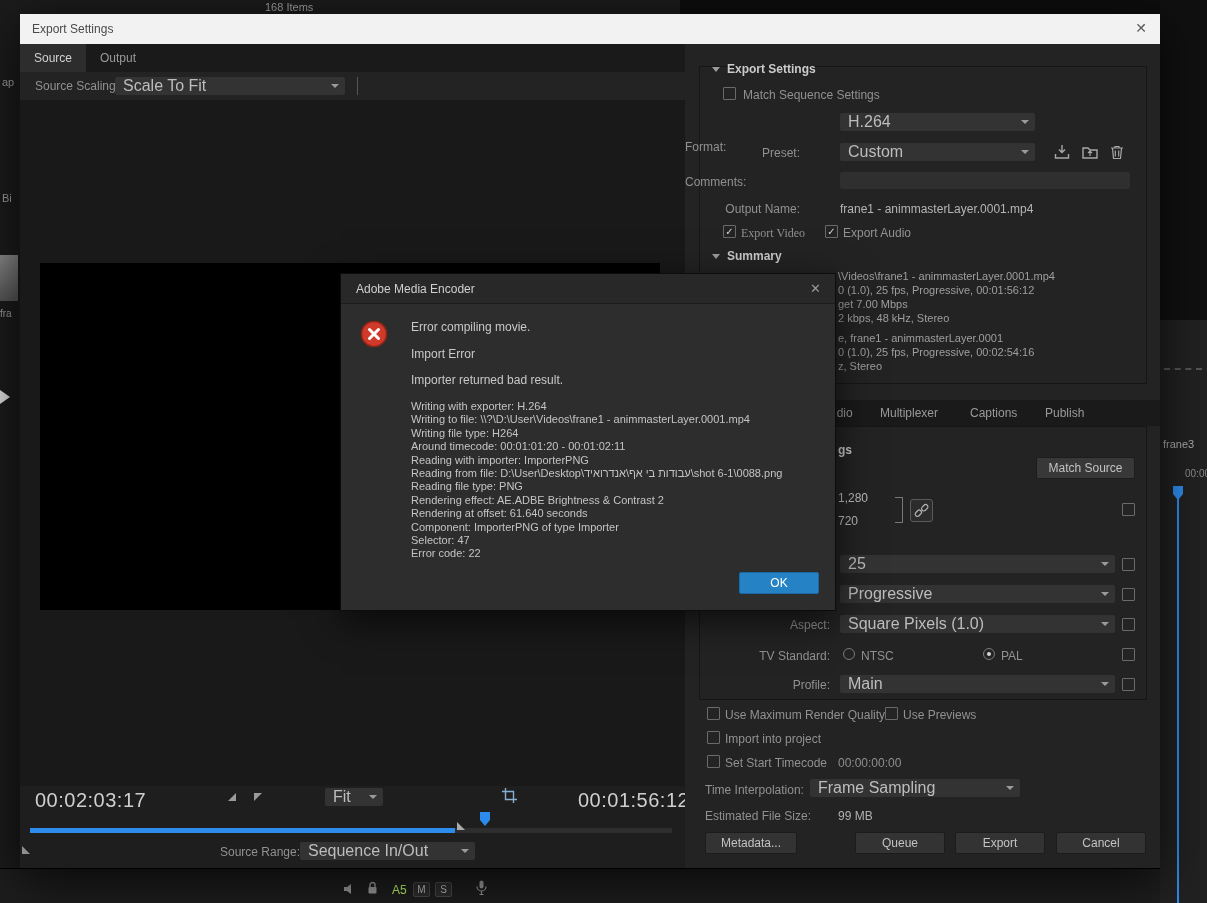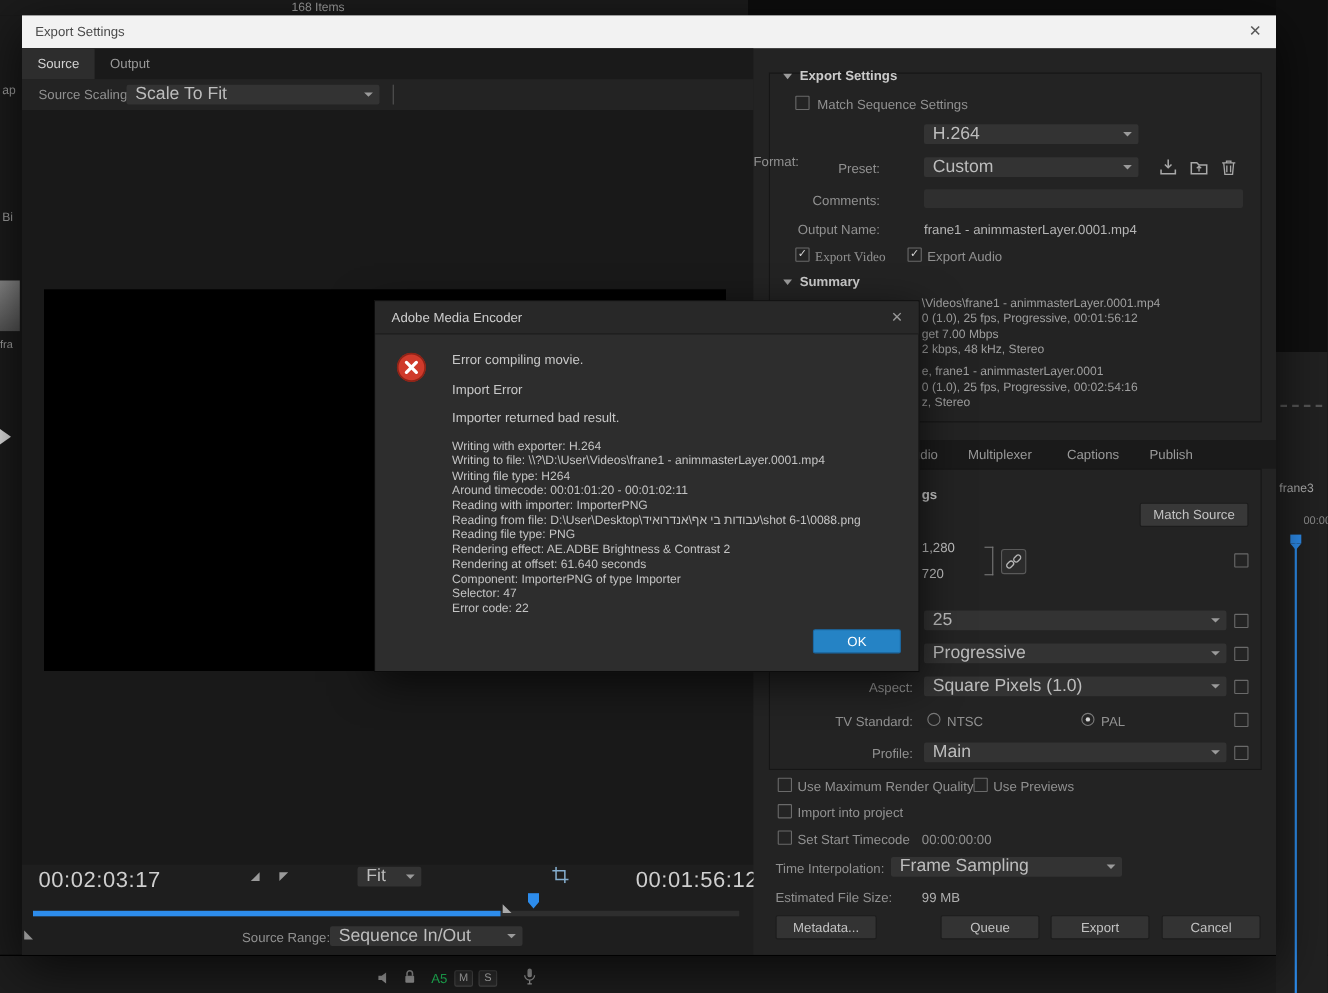--- a/index.html
+++ b/index.html
@@ -58,21 +58,21 @@
 </div>
 
 <div class="abs" style="left:0;top:868px;width:1207px;height:35px;background:#1d1d1d;border-top:1px solid #000;">
   <span style="position:absolute;left:343px;top:14px;"><svg width="12" height="12" viewBox="0 0 12 12">
         <path d="M1 4 h3 l4 -3 v10 l-4 -3 h-3 z" fill="#9a9a9a"></path>
       </svg></span>
   <span style="position:absolute;left:367px;top:12px;"><svg width="11" height="14" viewBox="0 0 11 14">
         <path d="M3 6 V4 a2.5 2.5 0 0 1 5 0 v2" fill="none" stroke="#9a9a9a" stroke-width="1.4"></path>
         <rect x="1.5" y="6" width="8" height="6.5" rx="1" fill="#9a9a9a"></rect>
       </svg></span>
-  <span style="position:absolute;left:392px;top:14px;color:#22c55e;font-size:12px;">A5</span>
+  <span style="position:absolute;left:392px;top:14px;color:#bef264;font-size:12px;">A5</span>
   <span class="trkbox" style="left:413px;top:13px;">M</span>
   <span class="trkbox" style="left:435px;top:13px;">S</span>
   <span style="position:absolute;left:476px;top:11px;"><svg width="11" height="16" viewBox="0 0 11 16">
         <rect x="3.5" y="0.5" width="4" height="8" rx="2" fill="#9a9a9a"></rect>
         <path d="M1 6.5 a4.5 4.5 0 0 0 9 0 M5.5 11.2 v2.6 M3.5 14.5 h4" stroke="#9a9a9a" fill="none" stroke-width="1.2"></path>
       </svg></span>
 </div>
 
 <div class="abs" style="left:1160px;top:0;width:47px;height:903px;background:#212121;">
   <div style="position:absolute;left:0;top:0;width:47px;height:320px;background:#101010;"></div>
@@ -157,21 +157,21 @@
           <path d="M2.5 10 v4 h13 v-4" stroke="#a8a8a8" fill="none" stroke-width="1.4"></path>
         </svg></span>
     <span style="position:absolute;left:396px;top:100px;"><svg width="18" height="16" viewBox="0 0 18 16">
           <path d="M2 4 h5 l2 2 h7 v8 h-14 z" stroke="#a8a8a8" fill="none" stroke-width="1.4"></path>
           <path d="M9 12 v-5 M7 9 l2 -2 2 2" stroke="#a8a8a8" fill="none" stroke-width="1.2"></path>
         </svg></span>
     <span style="position:absolute;left:424px;top:100px;"><svg width="16" height="16" viewBox="0 0 16 16">
           <path d="M2 4 h12 M6 4 v-1.5 h4 V4 M3.5 4 l1 10.5 h7 l1 -10.5 M6.3 6.5 v6 M9.7 6.5 v6" stroke="#a8a8a8" fill="none" stroke-width="1.2"></path>
         </svg></span>
 
-    <span class="lbl" style="left:0;top:131px;width:115px;text-align:right;">Comments:</span>
+    <span class="lbl" style="left:0;top:131px;width:115px;">Comments:</span>
     <input style="position: absolute; left: 155px; top: 128px; width: 290px; height: 17px; background: rgb(47, 47, 47); border: none; border-radius: 2px; color: rgb(204, 204, 204); font-size: 11px; padding: 0px 6px; font-family: &quot;Liberation Sans&quot;, sans-serif;">
 
     <span class="lbl" style="left:0;top:158px;width:115px;text-align:right;">Output Name:</span>
     <span class="val" style="left:155px;top:158px;color:#b5b5b5;">frane1 - animmasterLayer.0001.mp4</span>
 
     <span class="cb" style="left:38px;top:181px;">✓</span>
     <span class="lbl" style="left:56px;top:182px;font-family:Liberation Serif, serif;">Export Video</span>
     <span class="cb" style="left:140px;top:181px;">✓</span>
     <span class="lbl" style="left:158px;top:182px;">Export Audio</span>
 

